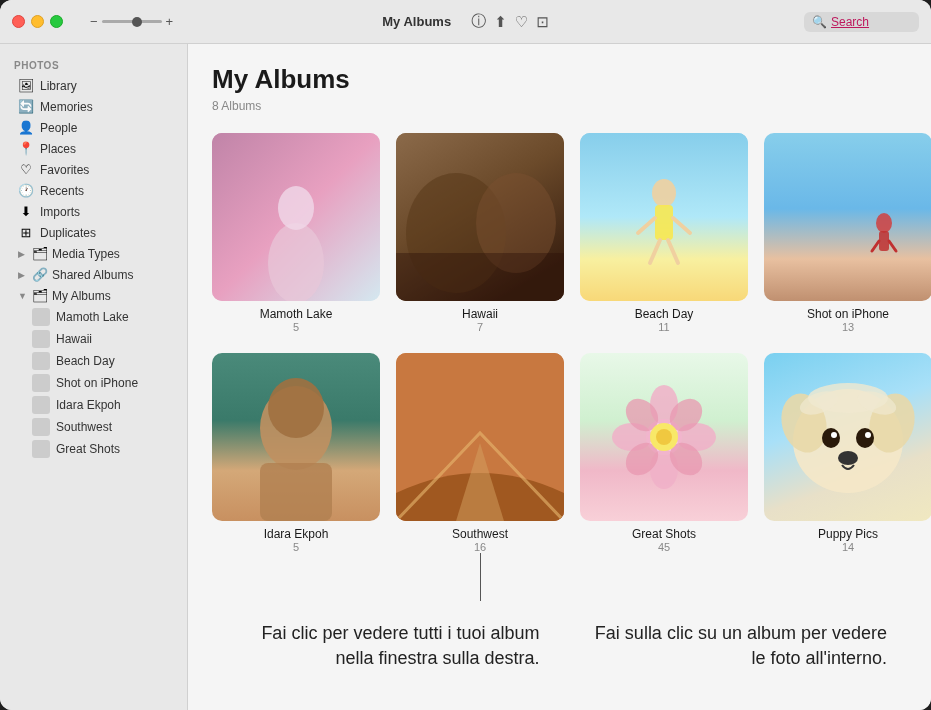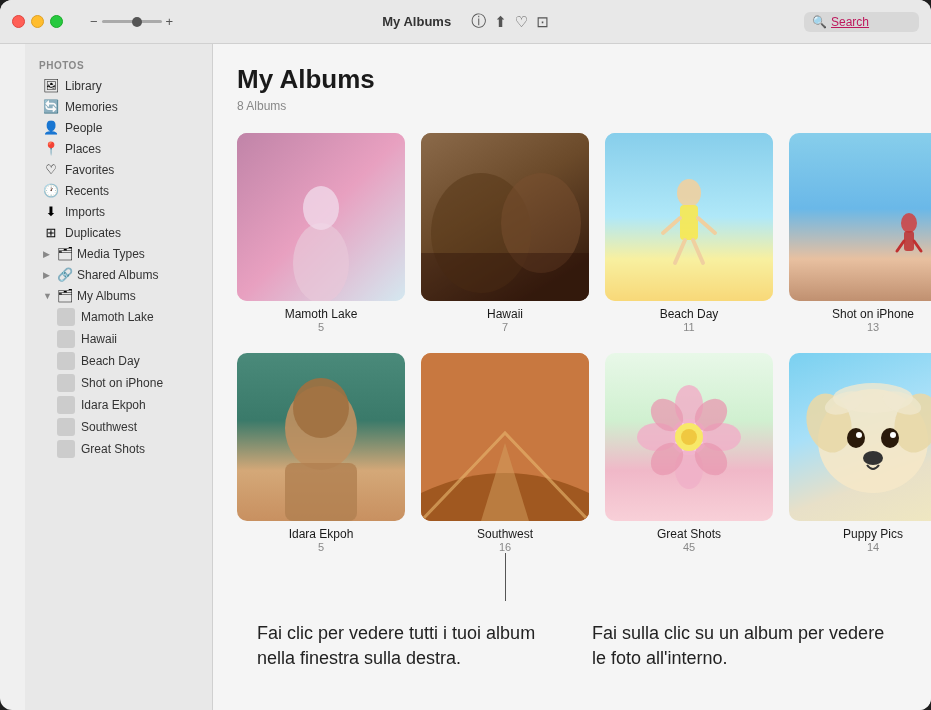--- a/index.html
+++ b/index.html
@@ -117,21 +117,20 @@
       color: #be185d;
       min-width: 80px;
       text-decoration: underline;
     }
 
     
     .main-layout {
       display: flex;
       flex: 1;
       overflow: hidden;
-      padding-left: 25px;
     }
 
     
     .sidebar {
       width: 188px;
       background: #e8e8e8;
       border-right: 1px solid #d0d0d0;
       overflow-y: auto;
       flex-shrink: 0;
       padding: 8px 0;
@@ -594,20 +593,20 @@
 
               <path d="M 78 112 Q 84 120 90 112" stroke="#333" stroke-width="2" fill="none"></path>
             </svg>
           </div>
           <span class="album-name">Puppy Pics</span>
           <span class="album-count">14</span>
         </div>
 
       </div>
 
-      <div class="callout-container" style="margin-top: 48px;">
+      <div class="callout-container" style="margin-top: 48px; text-align: right;">
         <div class="callout-left">Fai clic per vedere tutti i tuoi album nella finestra sulla destra.</div>
         <div class="callout-right">Fai sulla clic su un album per vedere le foto all'interno.</div>
       </div>
 
     </div>
   </div>
 </div>
 
 </body></html>

